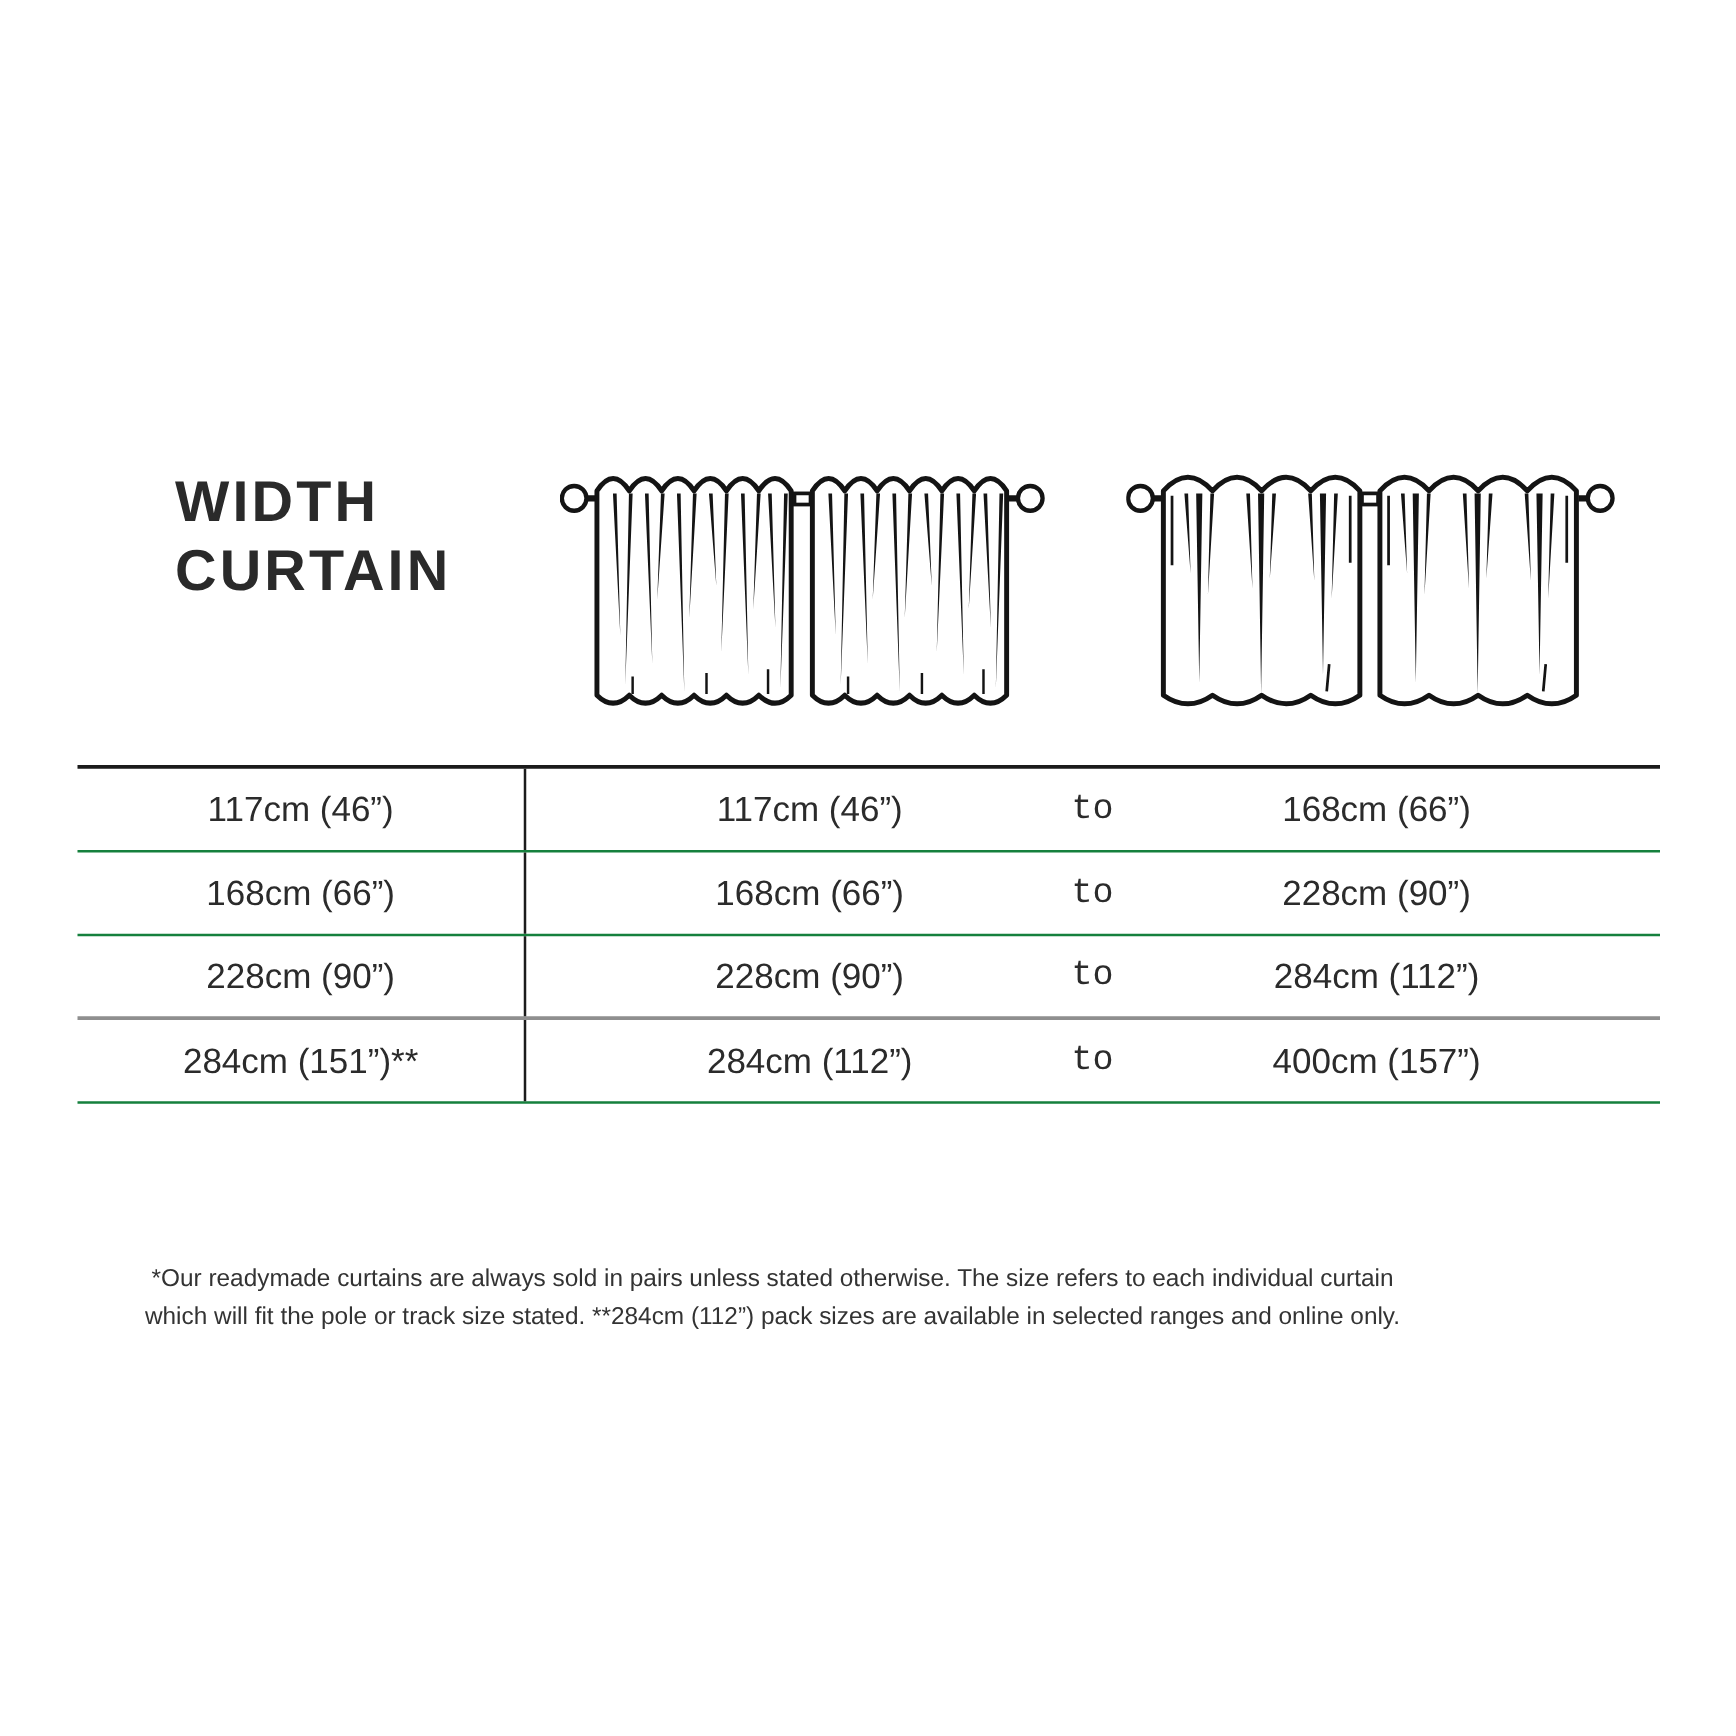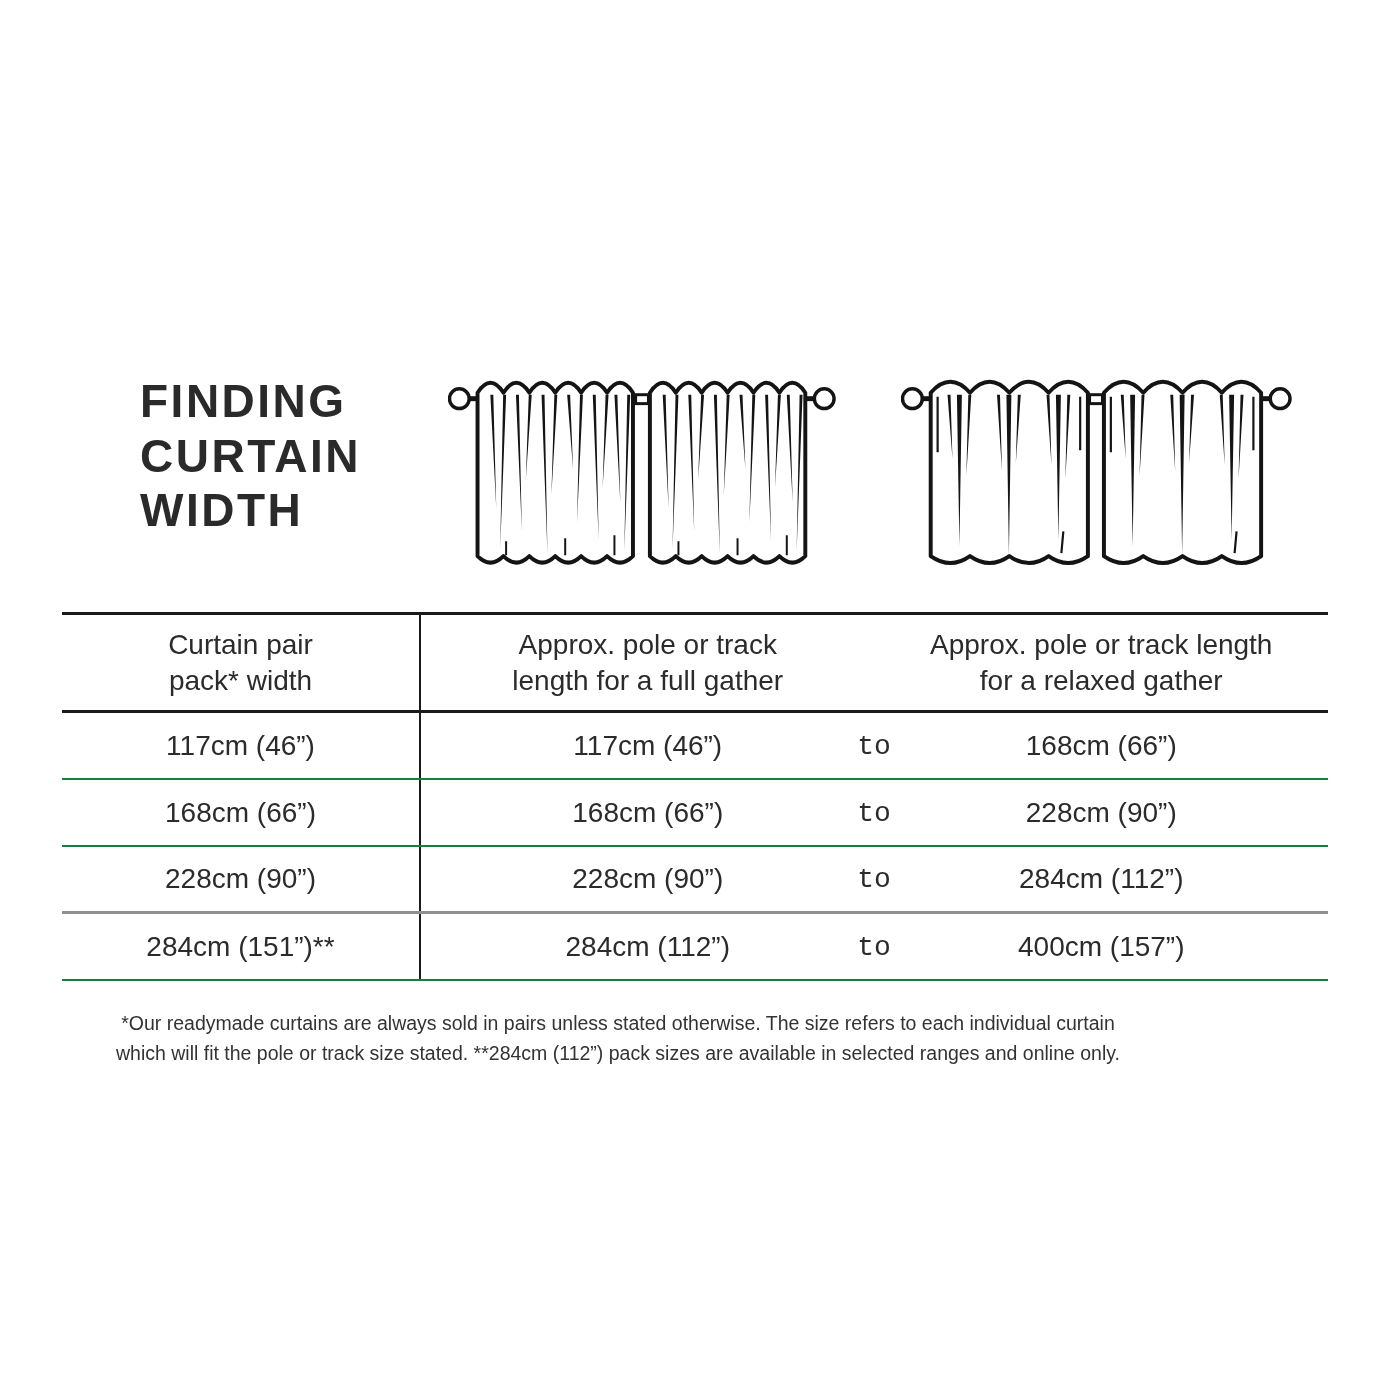--- a/index.html
+++ b/index.html
@@ -111,23 +111,22 @@
                M68,30 L71,30 L73,107 Z M77.5,30 L82.5,30 L80,192 Z M92,30 L89,30 L87,99 Z
                M118,30 L121,30 L123,101 Z M127.5,30 L132.5,30 L130,177 Z M142,30 L139,30 L137,115 Z" fill="#141414" stroke="none"></path>
       <path d="M8,32 L8,88 M152,32 L152,86 M135,168 L133,190" fill="none" stroke="#141414" stroke-width="2.2"></path>
     </g>
   </defs>
 </svg>
 
 <div class="canvas">
 
   <div class="title">
-    <div>FINDING</div>
+    <div>WIDTH</div>
     <div>CURTAIN</div>
-    <div>WIDTH</div>
   </div>
 
   <div class="curtain full">
     <svg viewBox="0 0 396 208" preserveAspectRatio="none">
       <circle cx="11.5" cy="34" r="10" fill="#ffffff" stroke="#141414" stroke-width="3.5"></circle>
       <path d="M21.5,34 L29,34" stroke="#141414" stroke-width="5"></path>
       <use href="#panel-full" x="29"></use>
       <rect x="190.5" y="30" width="13" height="9" fill="#ffffff" stroke="#141414" stroke-width="3"></rect>
       <use href="#panel-full" x="204"></use>
       <path d="M364.5,34 L372,34" stroke="#141414" stroke-width="5"></path>
@@ -141,34 +140,20 @@
       <path d="M21.5,34 L29,34" stroke="#141414" stroke-width="5"></path>
       <use href="#panel-relaxed" x="29"></use>
       <rect x="190.5" y="30" width="13" height="9" fill="#ffffff" stroke="#141414" stroke-width="3"></rect>
       <use href="#panel-relaxed" x="204"></use>
       <path d="M365.5,34 L373,34" stroke="#141414" stroke-width="5"></path>
       <circle cx="383" cy="34" r="10" fill="#ffffff" stroke="#141414" stroke-width="3.5"></circle>
     </svg>
   </div>
 
   <div class="size-table">
-    <div class="thead">
-      <div class="cell col1 hdr">
-        <span>Curtain pair
-pack* width</span>
-      </div>
-      <div class="cell hdr">
-        <span>Approx. pole or track
-length for a full gather</span>
-      </div>
-      <div class="cell hdr">
-        <span>Approx. pole or track length
-for a relaxed gather</span>
-      </div>
-    </div>
 
     <div class="trow">
       <div class="cell col1">117cm (46”)</div>
       <div class="cell">117cm (46”)</div>
       <div class="cell">168cm (66”)</div>
       <span class="to-label">to</span>
     </div>
 
     <div class="trow">
       <div class="cell col1">168cm (66”)</div>

